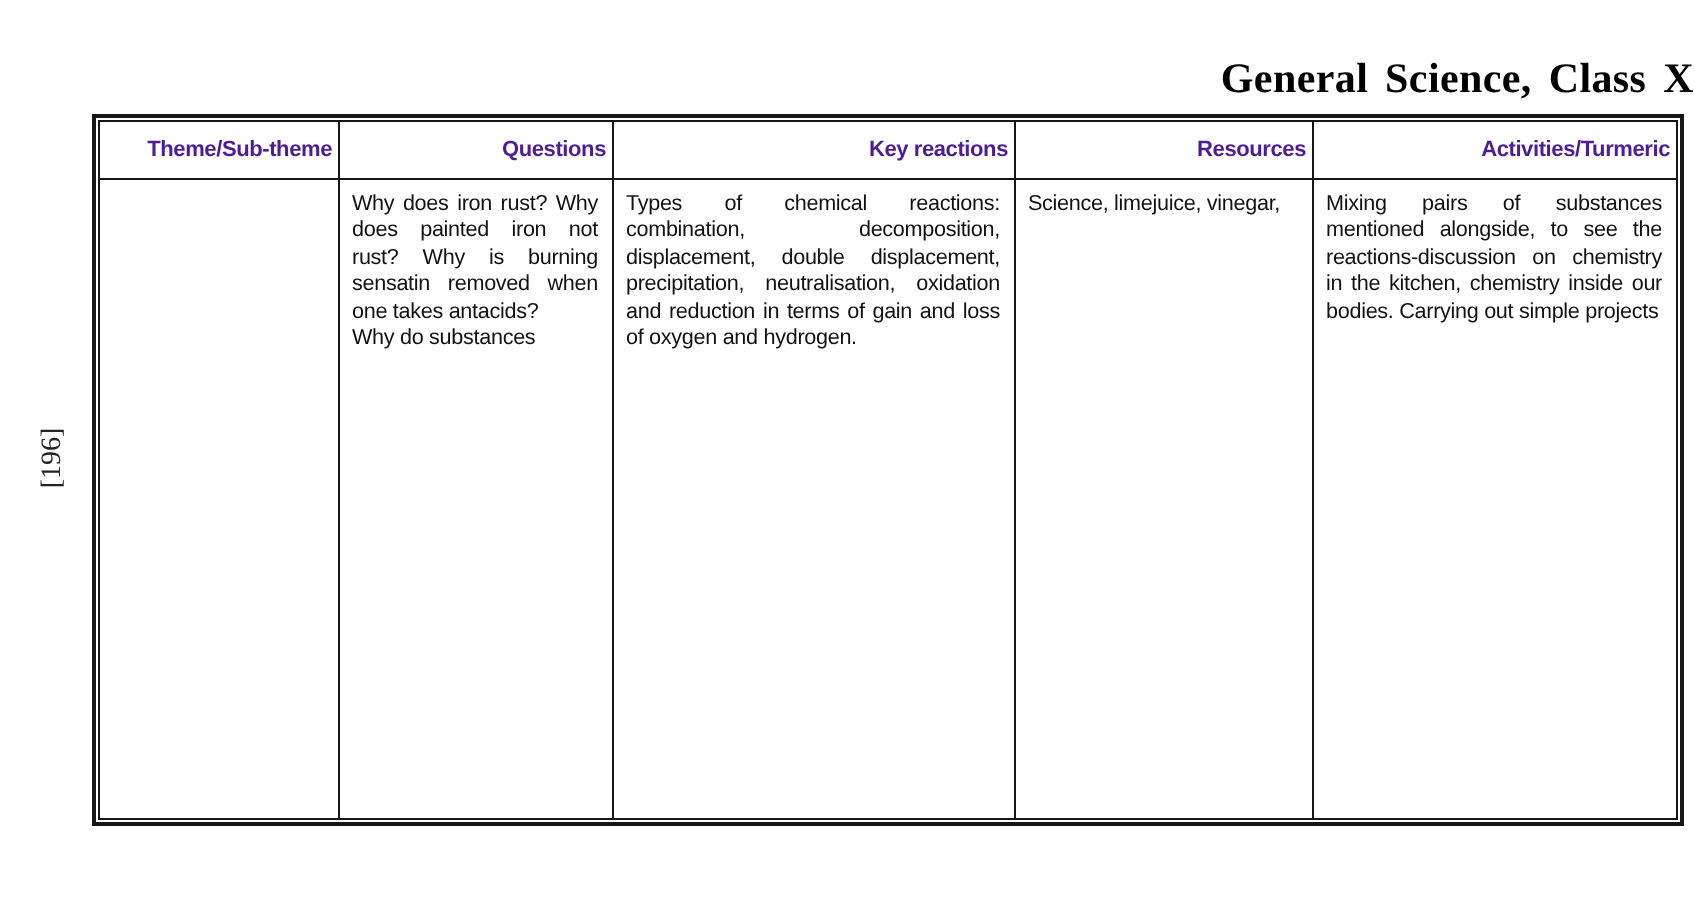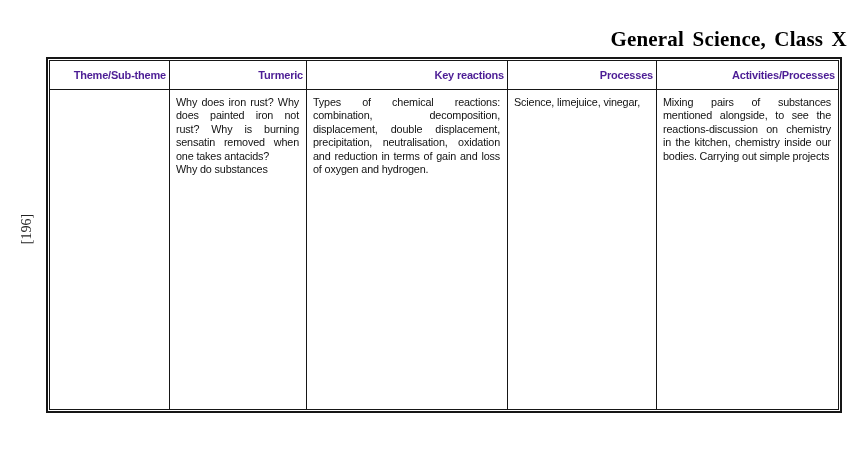--- a/index.html
+++ b/index.html
@@ -103,24 +103,24 @@
     <colgroup>
       <col style="width:120px">
       <col style="width:137px">
       <col style="width:201px">
       <col style="width:149px">
       <col>
     </colgroup>
     <thead>
       <tr>
         <th>Theme/Sub-theme</th>
-        <th>Turmeric</th>
+        <th>Questions</th>
         <th>Key reactions</th>
-        <th>Processes</th>
-        <th>Activities/Processes</th>
+        <th>Resources</th>
+        <th>Activities/Turmeric</th>
       </tr>
     </thead>
     <tbody>
       <tr>
         <td class="justify"></td>
         <td class="justify">Why does iron rust? Why does painted iron not rust? Why is burning sensatin removed when one takes antacids?
 Why do substances</td>
         <td class="justify">Types of chemical reactions: combination, decomposition, displacement, double displacement, precipitation, neutralisation, oxidation and reduction in terms of gain and loss of oxygen and hydrogen.</td>
         <td>Science, limejuice, vinegar,</td>
         <td class="justify">Mixing pairs of substances mentioned alongside, to see the reactions-discussion on chemistry in the kitchen, chemistry inside our bodies. Carrying out simple projects</td>

